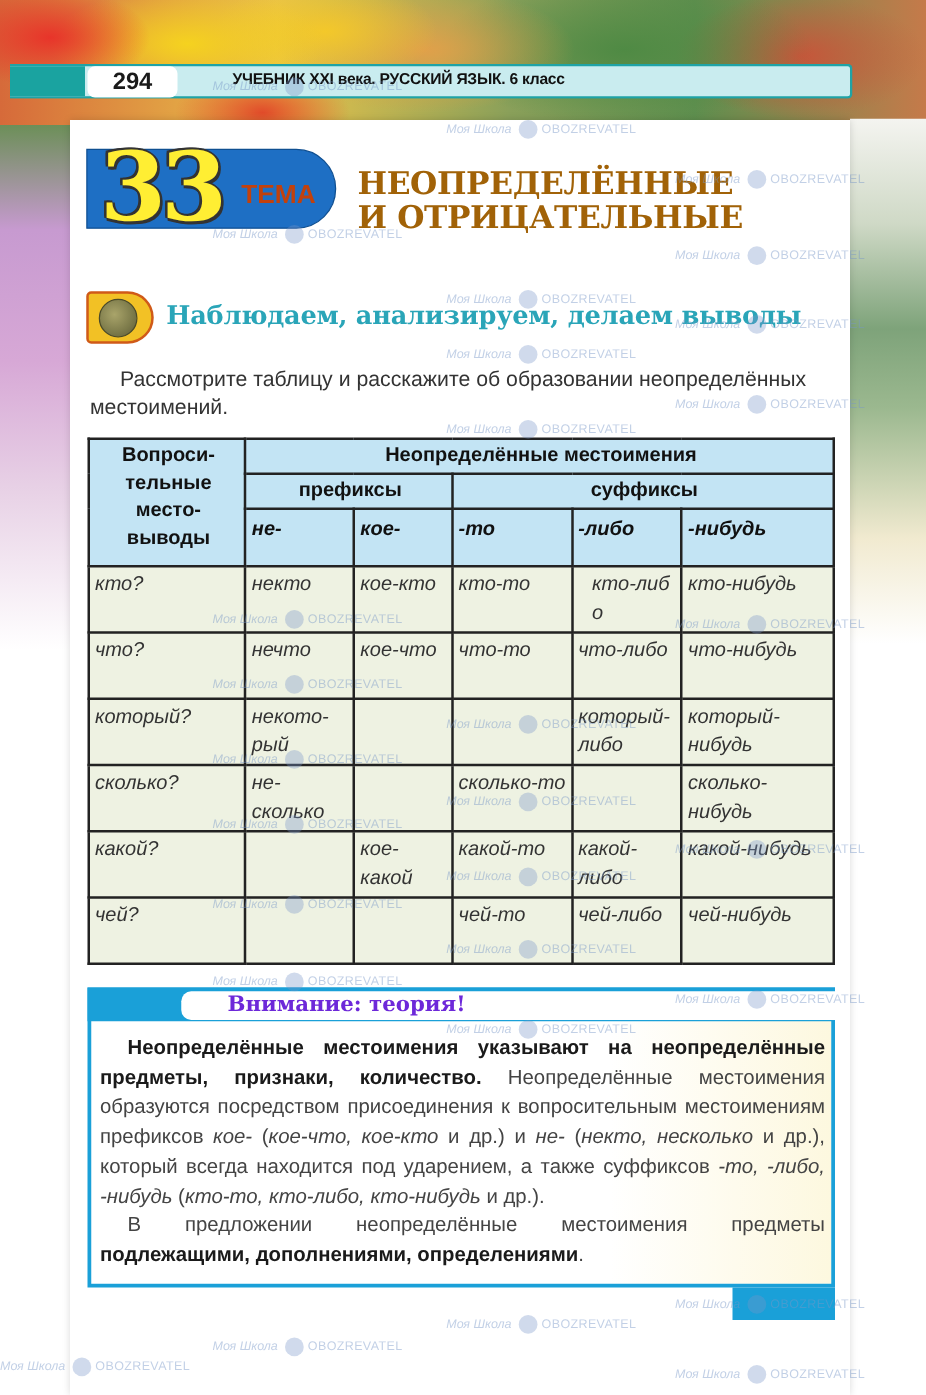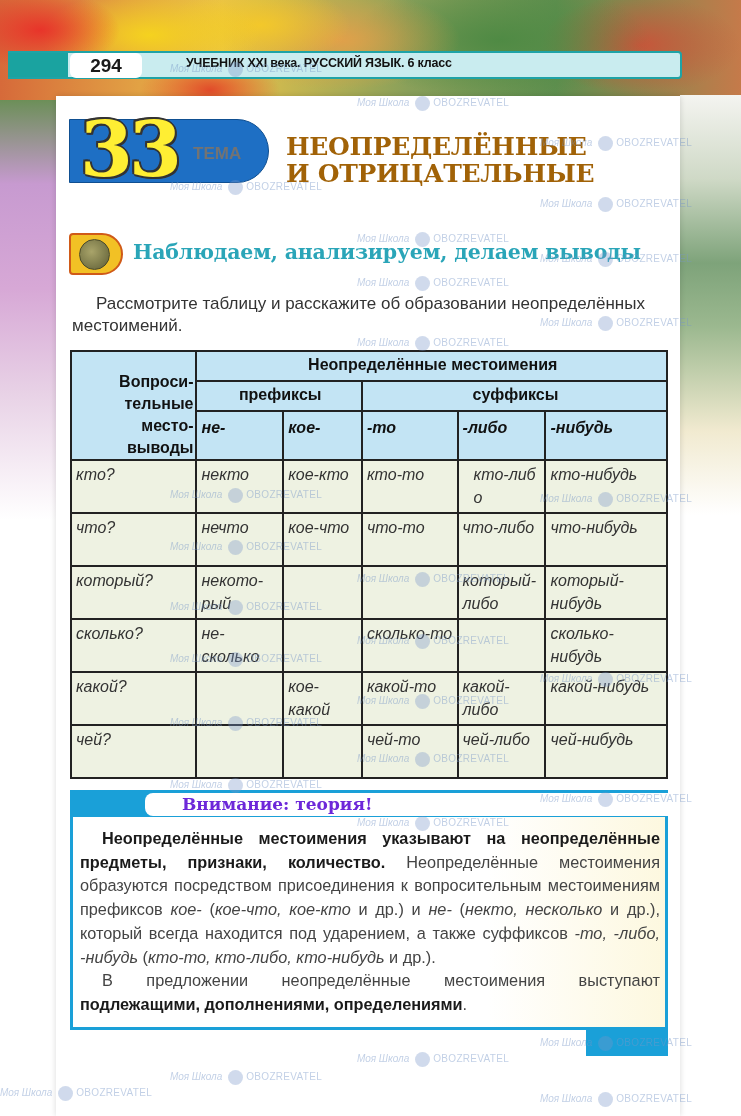--- a/index.html
+++ b/index.html
@@ -67,21 +67,21 @@
   }
   .topic-number {
     position: absolute; left: 80px; top: 107px;
     font-family: "DejaVu Serif", serif; font-size: 76px; font-weight: bold;
     color: #ffee33; letter-spacing: -4px;
     text-shadow: 2px 0 0 #333, -2px 0 0 #333, 0 2px 0 #333, 0 -2px 0 #333, 2px 2px 0 #333, -2px -2px 0 #333;
     line-height: 86px;
   }
   .topic-label {
     position: absolute; left: 193px; top: 144px;
-    font-size: 17px; font-weight: bold; color: #737373; text-align: center;
+    font-size: 21px; font-weight: bold; color: #c2410c; text-align: center;
   }
   .topic-title {
     position: absolute; left: 286px; top: 133px;
     font-family: "DejaVu Serif", serif; font-weight: bold; font-size: 25px; line-height: 27px;
     color: #a16207; letter-spacing: -0.3px;
   }
   .topic-title div { white-space: nowrap; }
   
   .section-icon {
     position: absolute; left: 69px; top: 233px; width: 54px; height: 42px;
@@ -111,21 +111,21 @@
     border: 2px solid #222;
     vertical-align: top;
     text-align: left;
     padding: 0 2px 0 4px;
     font-size: 16px;
     line-height: 23px;
   }
   .pronoun-table thead th { background: #c3e4f4; font-weight: bold; color: #111; }
   .pronoun-table thead .center { text-align: center; }
   .pronoun-table thead .suffix { font-style: italic; padding-top: 4px; height: 46px; }
-  .pronoun-table thead .question-head { text-align: right; padding-top: 19px; line-height: 22px; vertical-align: top; margin-left: 28px; }
+  .pronoun-table thead .question-head { text-align: center; padding-top: 2px; line-height: 22px; vertical-align: top; margin-left: 28px; }
   .pronoun-table tbody td { background: #eef2e2; font-style: italic; color: #333; height: 53px; padding-top: 2px; margin-left: 16px; }
   
   .theory-box {
     position: absolute; left: 70px; top: 790px; width: 598px; height: 240px;
     border: 3px solid #1aa0d8; background: linear-gradient(90deg, #ffffff 0%, #ffffff 70%, #fdf8df 100%);
   }
   .theory-header-bar {
     position: absolute; left: 70px; top: 790px; width: 598px; height: 27px;
     background: #1aa0d8;
   }
@@ -270,21 +270,21 @@
     </tr>
   </tbody>
 </table>
 
 <div class="theory-box"></div>
 <div class="theory-header-bar"></div>
 <div class="theory-header-pill"></div>
 <div class="theory-title">Внимание: теория!</div>
 <div class="theory-text">
   <p><b>Неопределённые местоимения указывают на неопределённые предметы, признаки, количество.</b><span> Неопределённые местоимения образуются посредством присоединения к вопросительным местоимениям префиксов </span><i>кое-</i><span> (</span><i>кое-что, кое-кто</i><span> и др.) и </span><i>не-</i><span> (</span><i>некто, несколько</i><span> и др.), который всегда находится под ударением, а также суффиксов </span><i>-то, -либо, -нибудь</i><span> (</span><i>кто-то, кто-либо, кто-нибудь</i><span> и др.).</span></p>
-  <p><span>В предложении неопределённые местоимения выступают </span><b>подлежащими, дополнениями, определениями</b><span>.</span></p>
+  <p><span>В предложении неопределённые местоимения предметы </span><b>подлежащими, дополнениями, определениями</b><span>.</span></p>
 </div>
 <div class="corner-tab"></div>
 
 <div class="wm" style="left:170px;top:62px;"><span>Моя Школа</span><span class="circle"></span><span class="brand">OBOZREVATEL</span></div>
 <div class="wm" style="left:357px;top:96px;"><span>Моя Школа</span><span class="circle"></span><span class="brand">OBOZREVATEL</span></div>
 <div class="wm" style="left:540px;top:136px;"><span>Моя Школа</span><span class="circle"></span><span class="brand">OBOZREVATEL</span></div>
 <div class="wm" style="left:170px;top:180px;"><span>Моя Школа</span><span class="circle"></span><span class="brand">OBOZREVATEL</span></div>
 <div class="wm" style="left:540px;top:197px;"><span>Моя Школа</span><span class="circle"></span><span class="brand">OBOZREVATEL</span></div>
 <div class="wm" style="left:357px;top:232px;"><span>Моя Школа</span><span class="circle"></span><span class="brand">OBOZREVATEL</span></div>
 <div class="wm" style="left:540px;top:252px;"><span>Моя Школа</span><span class="circle"></span><span class="brand">OBOZREVATEL</span></div>

